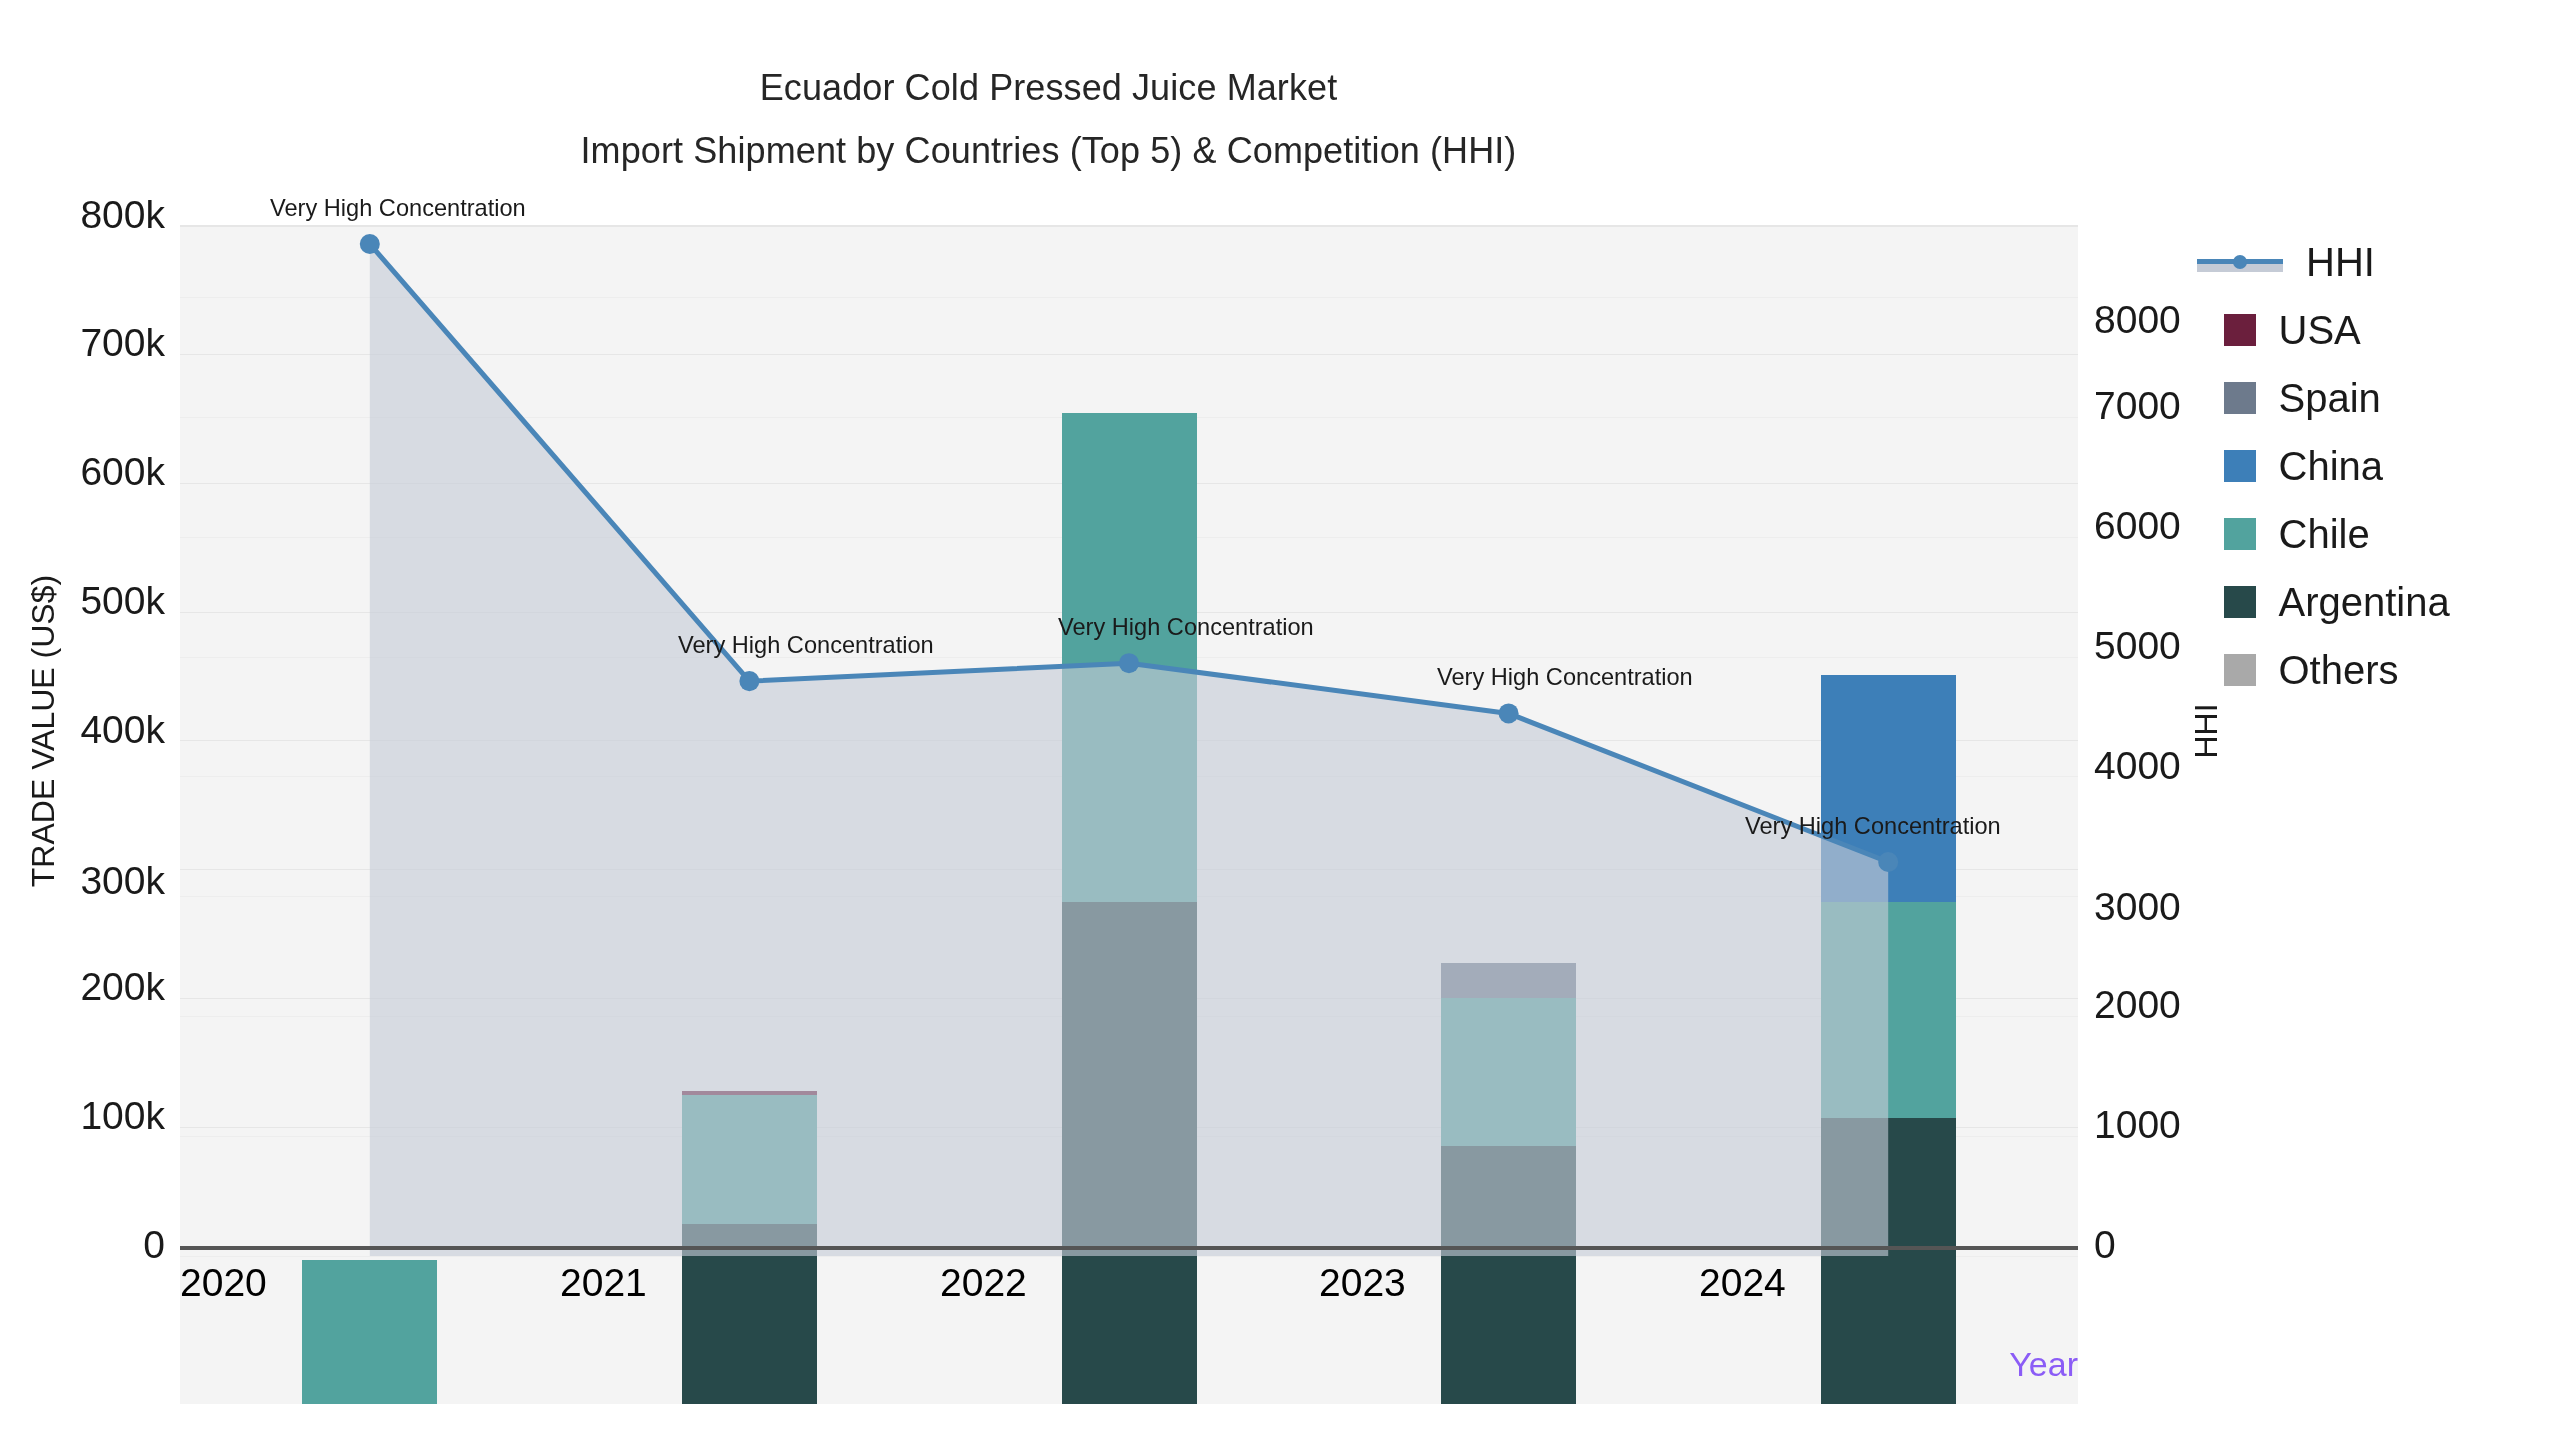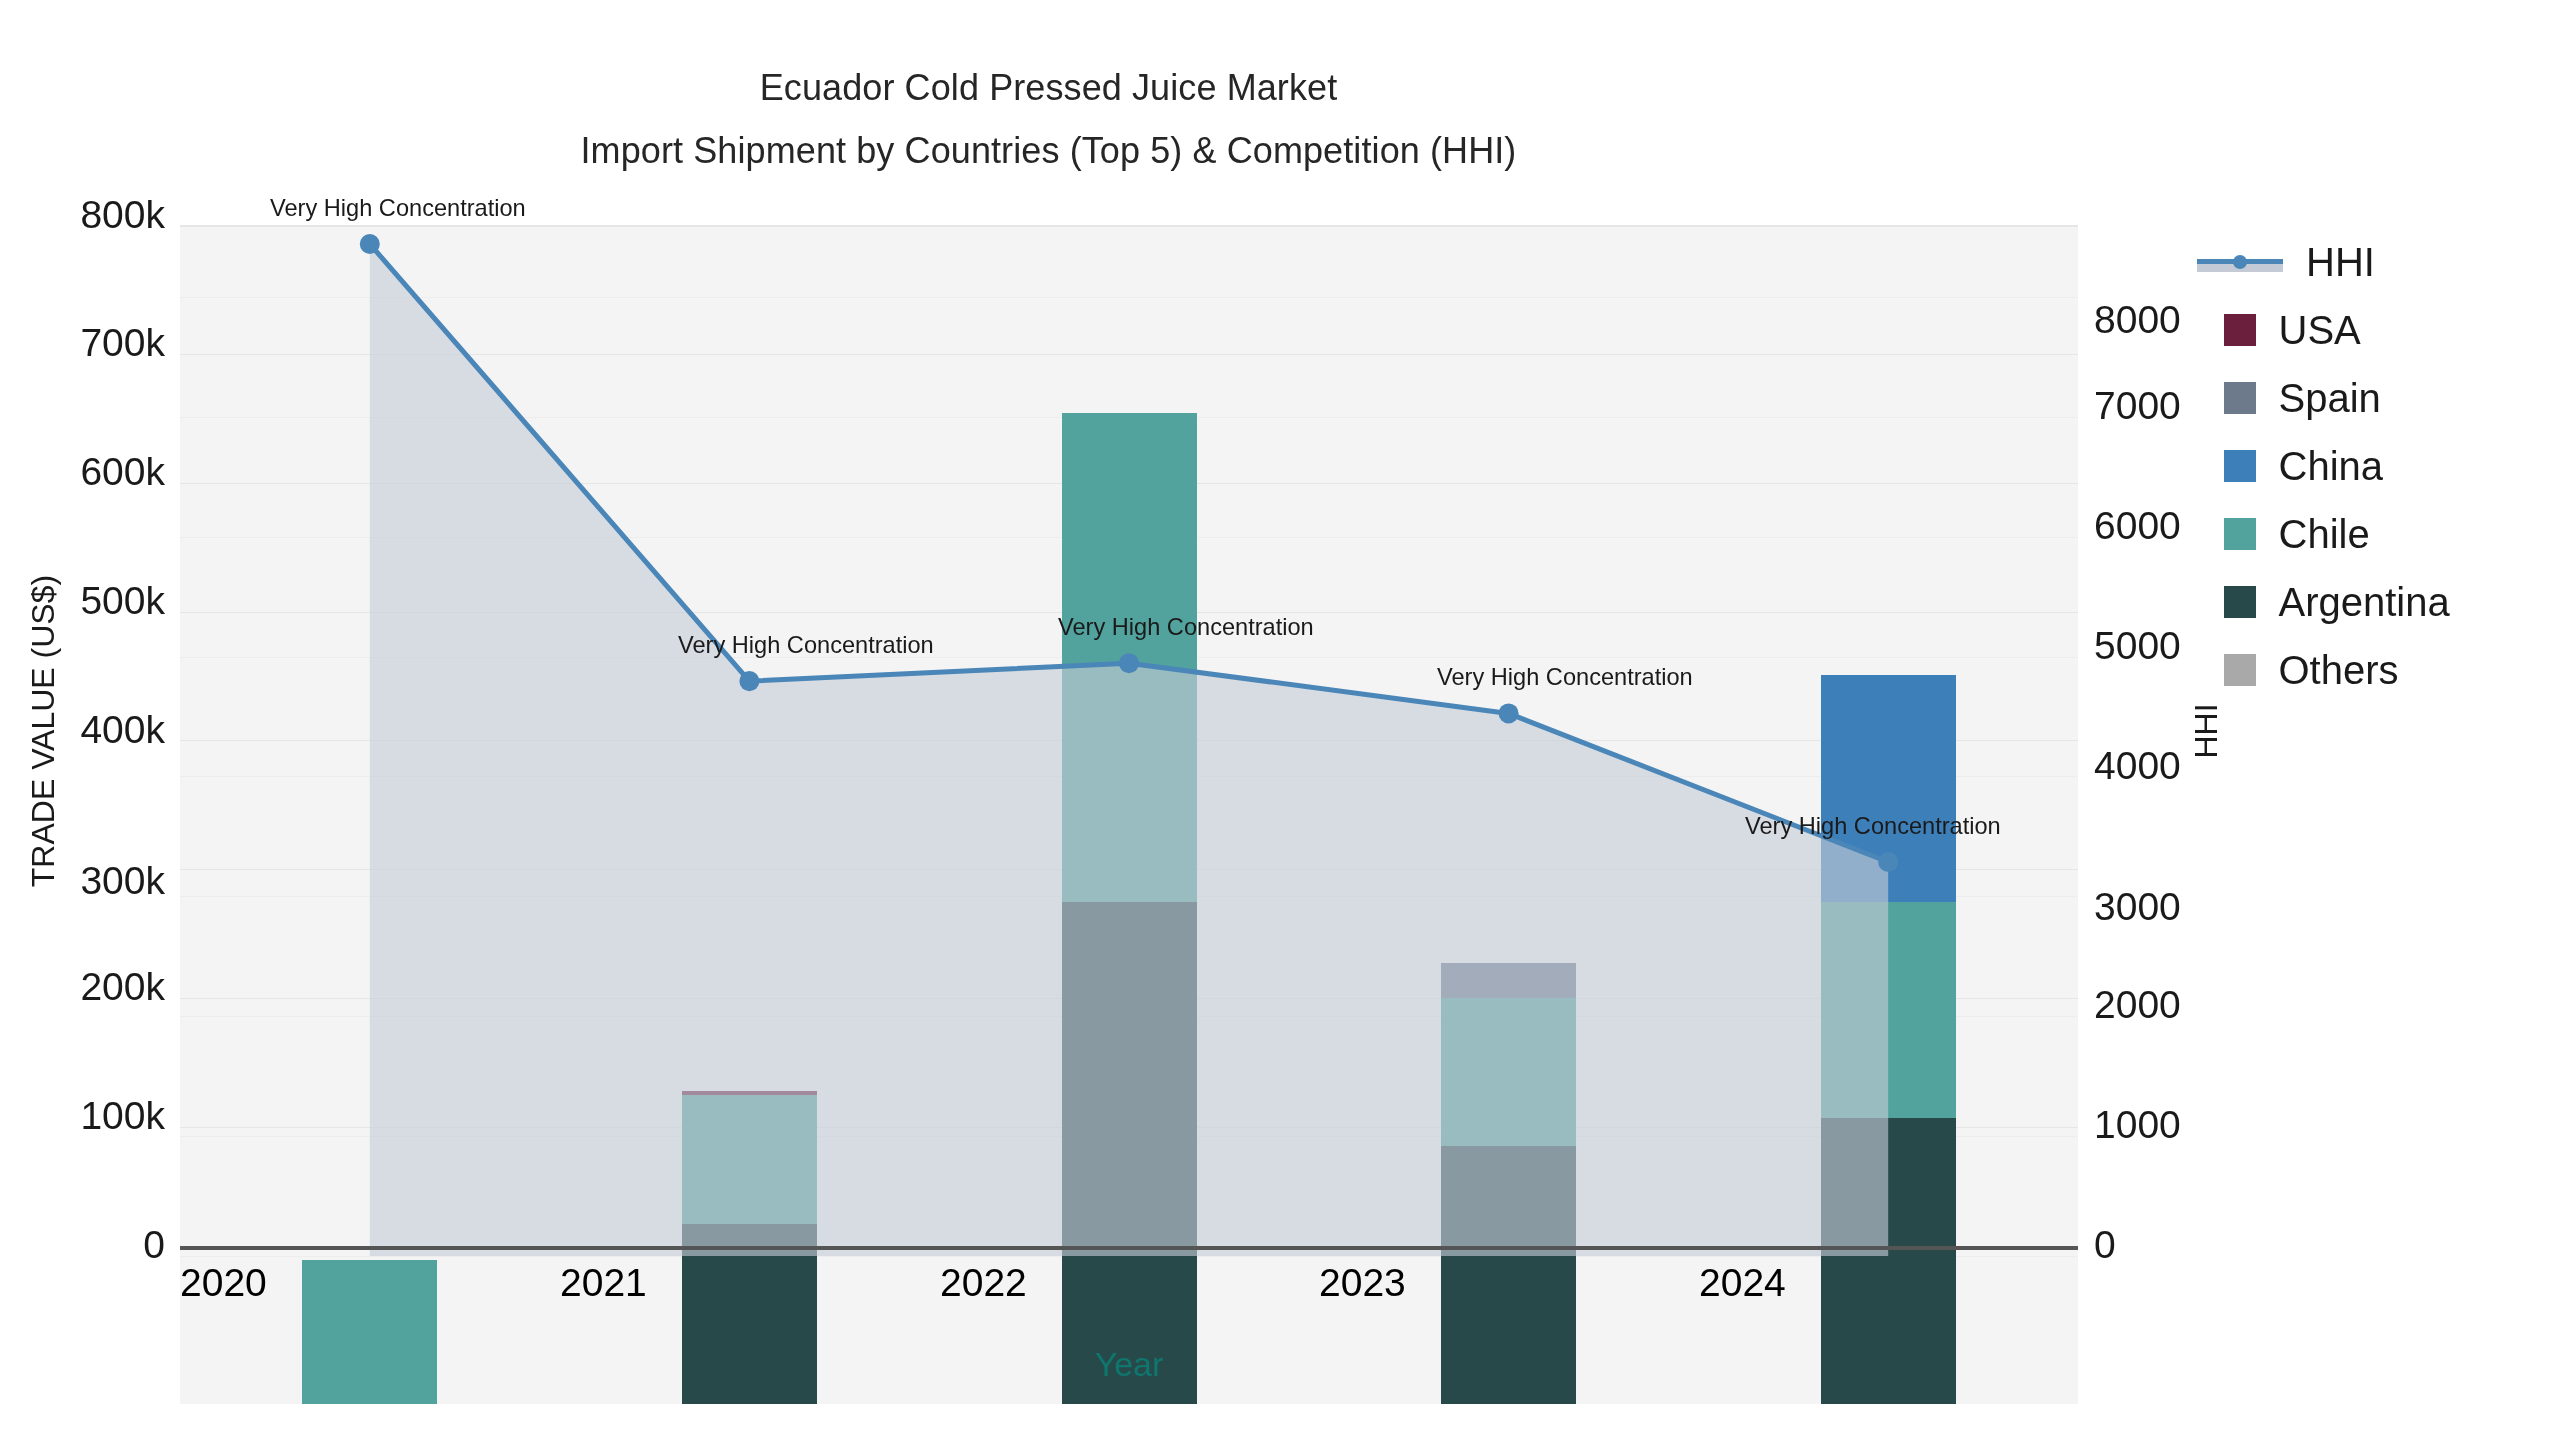--- a/index.html
+++ b/index.html
@@ -109,23 +109,23 @@
     transform: translate(2190px, 1246px) rotate(-90deg);
     font-size: 32px;
     color: #1a1a1a;
     text-align: center;
     line-height: 1;
   }
   #xlabel {
     position: absolute;
     left: 180px; top: 1345px;
     width: 1898px;
-    text-align: center;
+    text-align: right;
     font-size: 34px;
-    color: #0f766e;
+    color: #8b5cf6;
   }
 
   
   #legend {
     position: absolute;
     left: 2224px; top: 228px;
     width: 343px;
   }
   .legend-row {
     display: flex;

